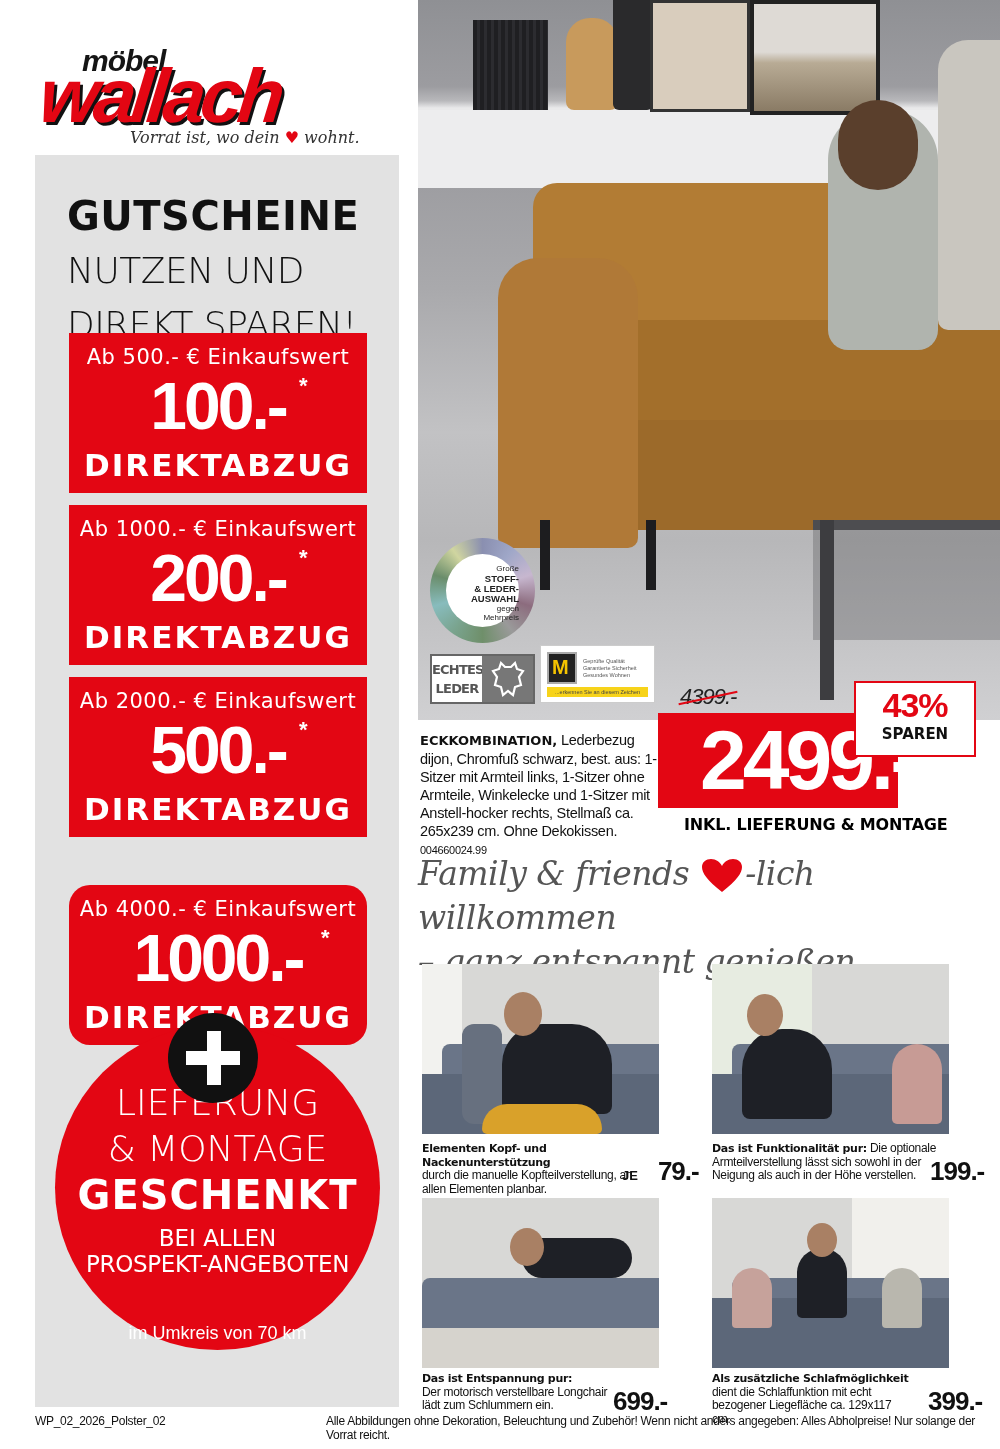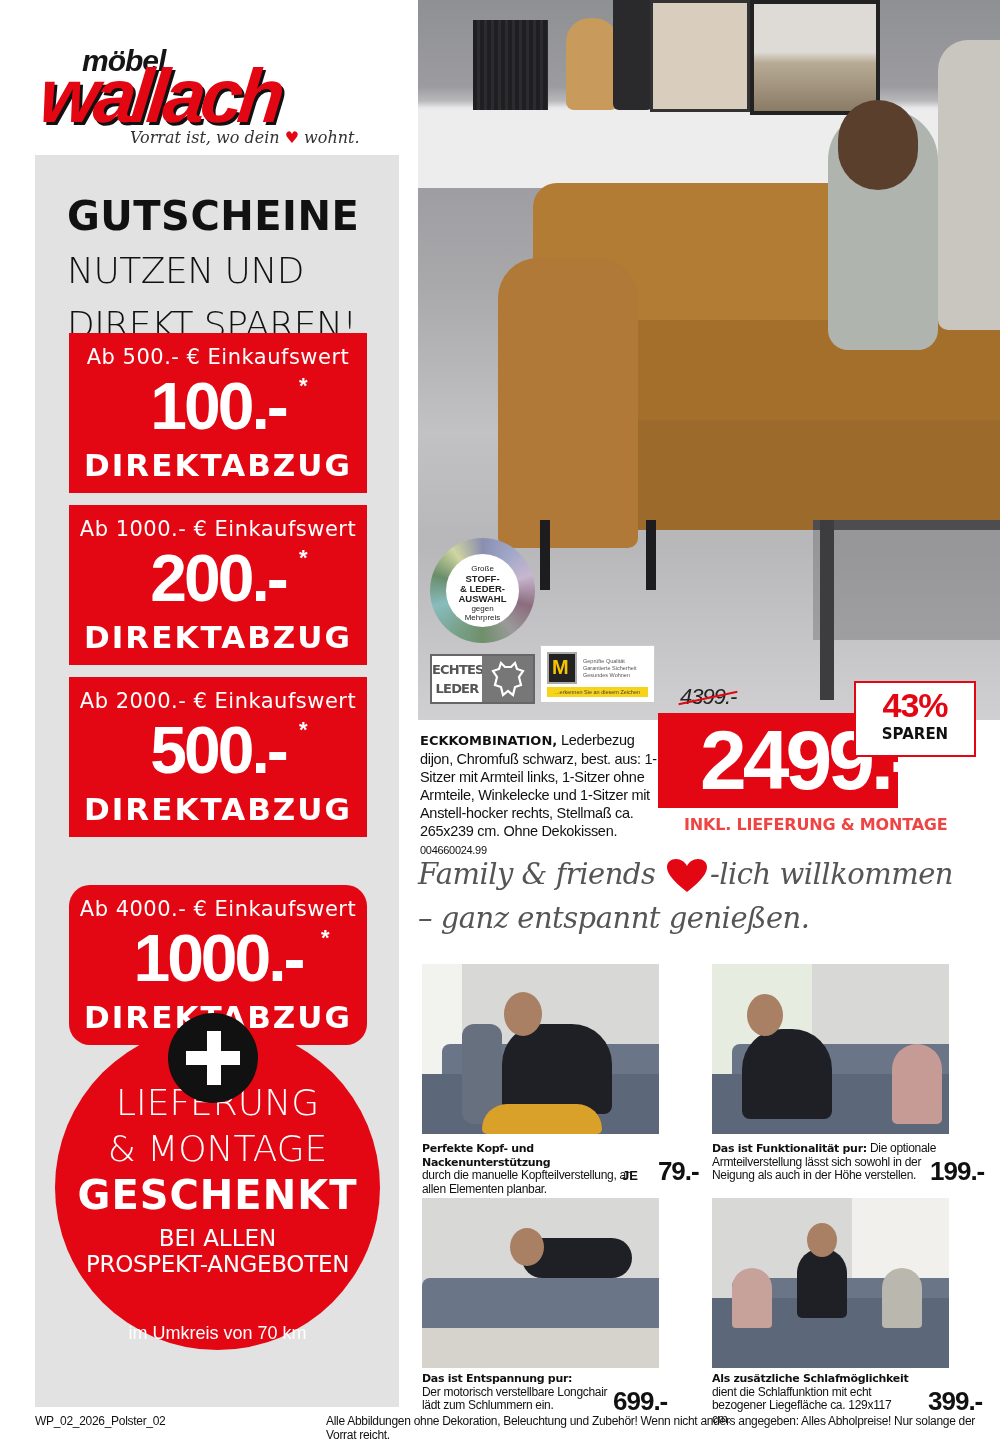--- a/index.html
+++ b/index.html
@@ -54,21 +54,21 @@
   .hero .sofa-front { position: absolute; left: 180px; top: 420px; width: 402px; height: 110px; background: #9c6a2a; }
   .hero .leg { position: absolute; top: 520px; width: 10px; height: 70px; background: #1d1d1f; }
   .hero .girl { position: absolute; left: 410px; top: 110px; width: 110px; height: 240px; background: #b0b4ae; border-radius: 50px 50px 20px 20px; }
   .hero .girl-head { position: absolute; left: 420px; top: 100px; width: 80px; height: 90px; background: #5a3f2c; border-radius: 40px; }
   .hero .woman { position: absolute; left: 520px; top: 40px; width: 70px; height: 290px; background: #c9c6bf; border-radius: 30px 0 0 10px; }
   .hero .table { position: absolute; left: 395px; top: 520px; width: 187px; height: 120px; background: rgba(90,90,92,0.35); border-top: 10px solid #4d4d50; }
   .hero .table-leg { position: absolute; left: 402px; top: 520px; width: 14px; height: 180px; background: #3d3d40; }
 
   
   .color-badge { left: 430px; top: 538px; width: 105px; height: 105px; border-radius: 50%; background: conic-gradient(#8a8fb0, #9fa7c8, #c7b7cf, #8c6c7e, #9a9a9a, #6f8f6a, #7aa48f, #88bcbd, #6a8d6b, #d0d5a0, #8a8fb0); }
-  .color-badge-inner { position: absolute; left: 16px; top: 16px; width: 73px; height: 73px; border-radius: 50%; background: #fff; text-align: center; font-size: 8px; line-height: 9.5px; padding-top: 10px; color: #222; }
+  .color-badge-inner { position: absolute; left: 16px; top: 16px; width: 73px; height: 73px; border-radius: 50%; background: #fff; text-align: right; font-size: 8px; line-height: 9.5px; padding-top: 10px; color: #222; }
   .color-badge-inner b { font-size: 9.5px; display: block; line-height: 10px; }
 
   .leder-badge { left: 430px; top: 654px; width: 105px; height: 50px; background: #fff; border: 2px solid #666; }
   .leder-text { position: absolute; left: 0; top: 4px; width: 50px; font-size: 13px; font-weight: 700; color: #555; line-height: 19px; text-align: center; font-family: "DejaVu Sans", sans-serif; letter-spacing: -0.8px; }
   .leder-icon { position: absolute; right: 0; top: 0; width: 51px; height: 46px; background: #777; color: #fff; font-size: 30px; text-align: center; line-height: 46px; }
 
   .quality-badge { left: 540px; top: 645px; width: 115px; height: 58px; background: #fff; border: 1px solid #ccc; }
   .q-logo { position: absolute; left: 6px; top: 6px; width: 30px; height: 32px; background: #222; border: 2px solid #aaa; }
   .q-logo::after { content: "M"; position: absolute; left: 3px; top: 2px; color: #f5c400; font-weight: 900; font-size: 20px; }
   .q-lines { position: absolute; left: 42px; top: 12px; font-size: 5.5px; color: #555; line-height: 7px; }
@@ -81,24 +81,24 @@
 
   .old-price { left: 680px; top: 684px; font-size: 22px; color: #222; font-style: italic; font-family: "Liberation Sans", sans-serif; letter-spacing: -1px; }
   .old-price .strike { position: relative; text-align: center; }
   .old-price .strike::after { content: ""; position: absolute; left: -2px; right: -2px; top: 50%; height: 2px; background: #e30613; transform: rotate(-12deg); }
 
   .price-box { left: 658px; top: 713px; width: 240px; height: 95px; background: #e30613; }
   .price-main { left: 700px; top: 712px; font-size: 84px; font-weight: 900; color: #fff; line-height: 96px; letter-spacing: -4px; font-family: "Liberation Sans", sans-serif; }
   .sale-badge { left: 854px; top: 681px; width: 122px; height: 76px; background: #fff; border: 2px solid #e30613; text-align: center; }
   .sale-pct { font-size: 34px; font-weight: 900; color: #e30613; line-height: 40px; margin-top: 2px; letter-spacing: -1px; font-family: "Liberation Sans", sans-serif; }
   .sale-txt { font-size: 15px; font-weight: 900; color: #111; line-height: 18px; font-family: "DejaVu Sans", sans-serif; }
-  .price-note { left: 684px; top: 815px; font-size: 16px; font-weight: 900; color: #ef4444; font-family: "DejaVu Sans", sans-serif; letter-spacing: -0.2px; }
-
-  
-  .slogan { left: 418px; top: 852px; width: 580px; font-family: "DejaVu Serif", serif; font-style: italic; color: #555; font-size: 29px; line-height: 44px; letter-spacing: -0.5px; }
+  .price-note { left: 684px; top: 815px; font-size: 16px; font-weight: 900; color: #000000; font-family: "DejaVu Sans", sans-serif; letter-spacing: -0.2px; }
+
+  
+  .slogan { left: 418px; top: 852px; width: 580px; font-family: "DejaVu Serif", serif; font-style: italic; color: #555; font-size: 33px; line-height: 44px; letter-spacing: -0.5px; }
   .slogan .heart-svg { display: inline-block; vertical-align: middle; margin: 0 2px; }
 
   
   .thumb { position: absolute; width: 237px; height: 170px; overflow: hidden; background: #d8d8d6; }
   .thumb .sofa { position: absolute; left: 0; right: 0; bottom: 0; height: 60px; background: #5c6779; }
   .thumb .sofa2 { position: absolute; left: 20px; right: 0; bottom: 50px; height: 40px; background: #6a7588; border-radius: 8px 0 0 0; }
   .thumb .person { position: absolute; background: #1e2026; border-radius: 40px 40px 8px 8px; }
   .thumb .head { position: absolute; background: #a98064; border-radius: 50%; }
   .thumb .window { position: absolute; background: #f2f2ef; }
 
@@ -273,21 +273,21 @@
   <div class="window" style="left:140px; top:0; width:97px; height:90px; background:#f1f0ec;"></div>
   <div class="sofa2"></div>
   <div class="sofa" style="height:70px;"></div>
   <div class="person" style="left:85px; top:50px; width:50px; height:70px;"></div>
   <div class="head" style="left:95px; top:25px; width:30px; height:34px;"></div>
   <div class="person" style="left:20px; top:70px; width:40px; height:60px; background:#c6a29b;"></div>
   <div class="person" style="left:170px; top:70px; width:40px; height:60px; background:#b9b7ae;"></div>
 </div>
 
 <div class="cap" style="left:422px; top:1142px; width:225px;">
-  <b>Perfekte Kopf- und Nackenunterstützung</b><br>
+  <b>Elementen Kopf- und Nackenunterstützung</b><br>
   <span>durch die manuelle Kopfteilverstellung, an allen Elementen planbar.</span>
 </div>
 <div class="cap-price" style="left:622px; top:1156px;">
   <span class="je">JE</span><span>79.-</span>
 </div>
 
 <div class="cap" style="left:712px; top:1142px; width:240px;">
   <b>Das ist Funktionalität pur:</b>
   <span>Die optionale Armteilverstellung lässt sich sowohl in der Neigung als auch in der Höhe verstellen.</span>
 </div>

